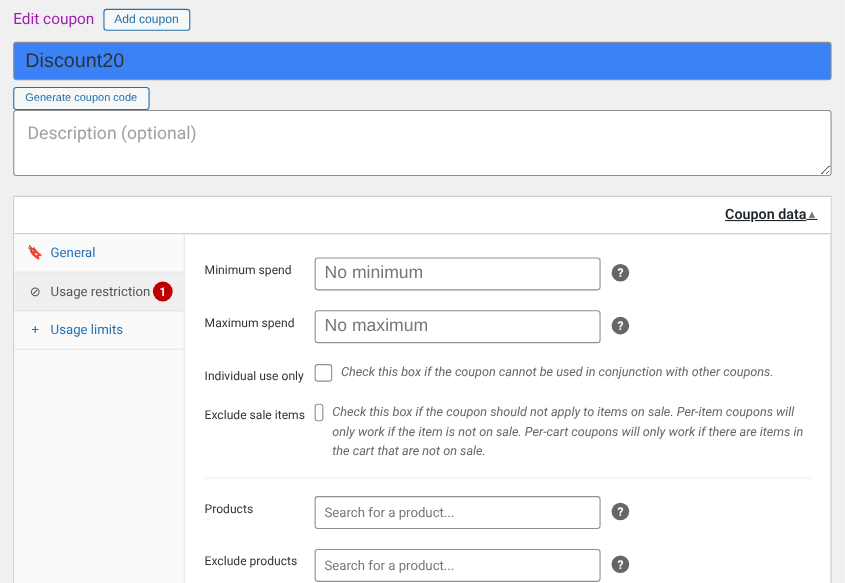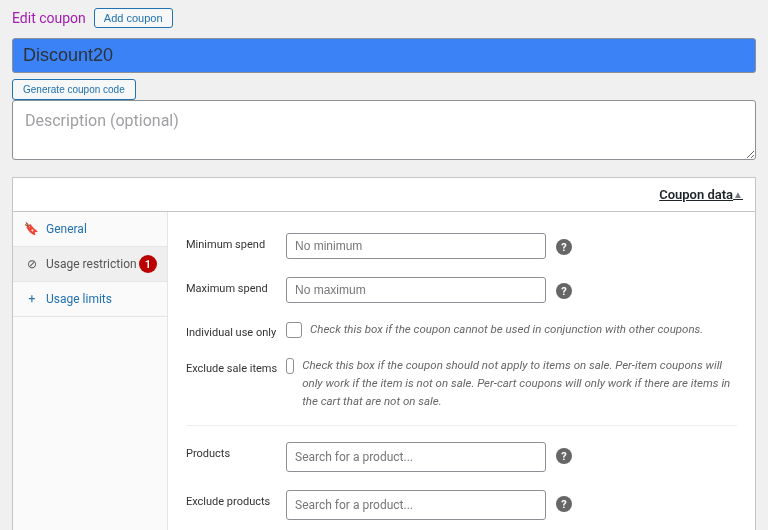--- a/index.html
+++ b/index.html
@@ -148,21 +148,21 @@
     align-items: flex-start;
     gap: 10px;
     max-width: 440px;
   }
   .row-field.wide { max-width: none; }
   .finput {
     width: 260px;
     border: 1px solid #8c8f94;
     border-radius: 3px;
     padding: 5px 8px;
-    font-size: 12px;
+    font-size: 16px;
     background: #fff;
   }
   .finput::placeholder { color: #777; }
   .select-box {
     width: 260px;
     border: 1px solid #8c8f94;
     border-radius: 3px;
     padding: 5px 8px;
     font-size: 12px;
     background: #fff;

